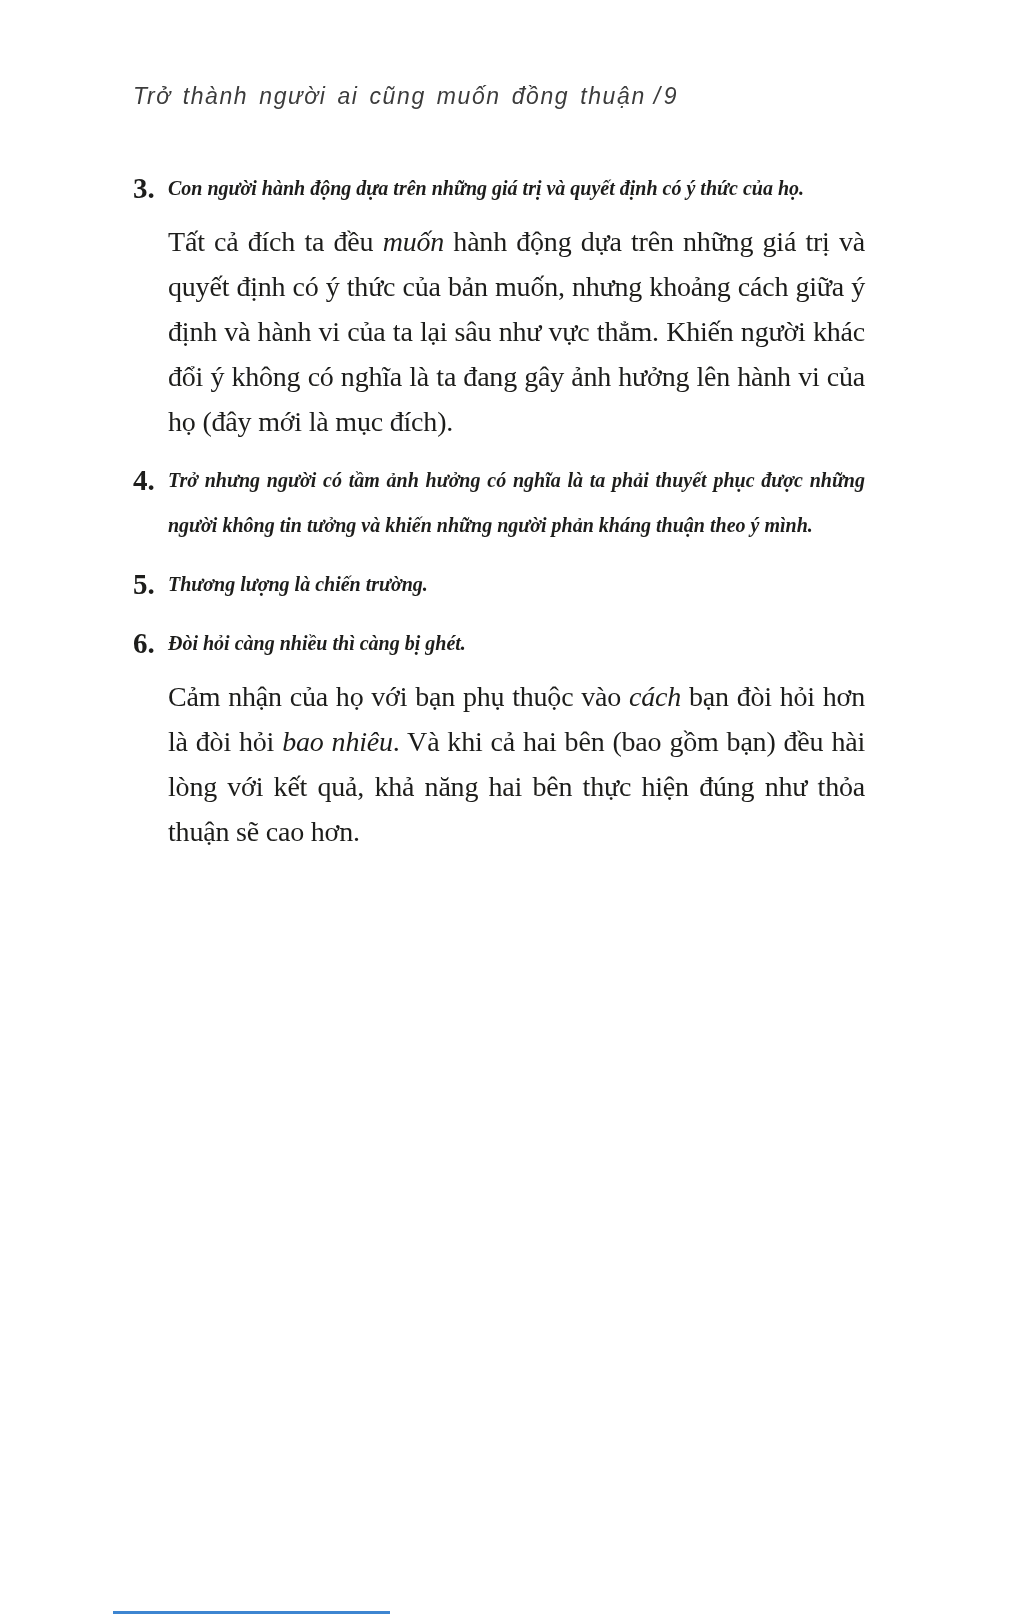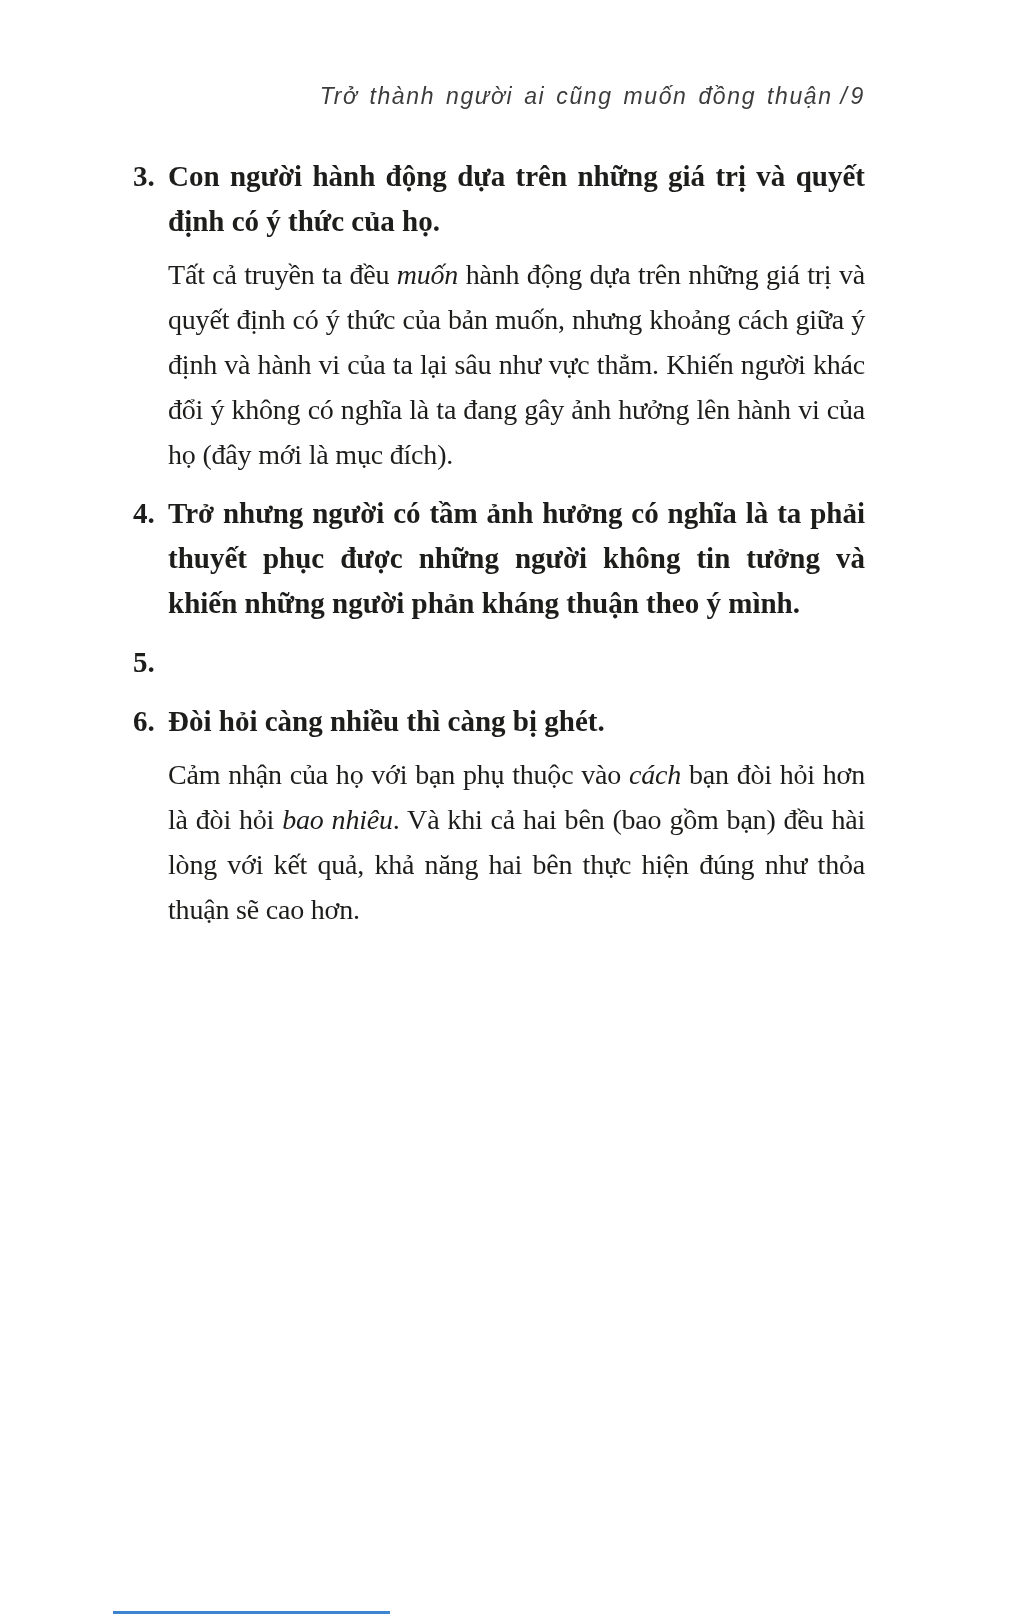--- a/index.html
+++ b/index.html
@@ -8,49 +8,50 @@
     width: 1024px;
     height: 1615px;
     background: #ffffff;
     box-sizing: border-box;
     padding: 82px 159px 0 133px;
     font-family: "Liberation Serif", "DejaVu Serif", serif;
     color: #1d1d1b;
     overflow: hidden;
   }
   .running-header {
-    text-align: right;
+    text-align: left;
     font-family: "Liberation Sans", "DejaVu Sans", sans-serif;
     font-style: italic;
     font-size: 23px;
     line-height: 28px;
     letter-spacing: 1.6px;
     word-spacing: 3px;
     color: #3c3c3c;
-    margin-bottom: 44px;
+    margin-bottom: 56px;
     white-space: nowrap;
   }
   .running-header .sep { margin-left: 8px; margin-right: 2px; }
   .item {
     display: grid;
     grid-template-columns: 35px 1fr;
     margin-bottom: 14px;
   }
   .num {
     font-size: 29px;
     line-height: 45px;
     font-weight: bold;
   }
   .content { min-width: 0; }
   .heading {
     margin: 0;
-    font-size: 29px;
+    font-size: 20px;
     line-height: 45px;
     font-weight: bold;
     text-align: justify;
+    font-style: italic;
   }
   .body {
     margin: 8px 0 0 0;
     font-size: 28px;
     line-height: 45px;
     text-align: justify;
     letter-spacing: -0.2px;
   }
   .body i { }
   .bottom-line {
@@ -68,34 +69,35 @@
 <div class="page">
 
   <div class="running-header">
     <span>Trở thành người ai cũng muốn đồng thuận</span><span class="sep">/</span><span>9</span>
   </div>
 
   <div class="item">
     <div class="num">3.</div>
     <div class="content">
       <h3 class="heading">Con người hành động dựa trên những giá trị và quyết định có ý thức của họ.</h3>
-      <p class="body"><span>Tất cả truyền ta đều </span><i>muốn</i><span> hành động dựa trên những giá trị và quyết định có ý thức của bản muốn, nhưng khoảng cách giữa ý định và hành vi của ta lại sâu như vực thẳm. Khiến người khác đổi ý không có nghĩa là ta đang gây ảnh hưởng lên hành vi của họ (đây mới là mục đích).</span></p>
+      <p class="body"><span>Tất cả đích ta đều </span><i>muốn</i><span> hành động dựa trên những giá trị và quyết định có ý thức của bản muốn, nhưng khoảng cách giữa ý định và hành vi của ta lại sâu như vực thẳm. Khiến người khác đổi ý không có nghĩa là ta đang gây ảnh hưởng lên hành vi của họ (đây mới là mục đích).</span></p>
     </div>
   </div>
 
   <div class="item">
     <div class="num">4.</div>
     <div class="content">
       <h3 class="heading">Trở nhưng người có tầm ảnh hưởng có nghĩa là ta phải thuyết phục được những người không tin tưởng và khiến những người phản kháng thuận theo ý mình.</h3>
     </div>
   </div>
 
   <div class="item">
     <div class="num">5.</div>
     <div class="content">
+      <h3 class="heading">Thương lượng là chiến trường.</h3>
     </div>
   </div>
 
   <div class="item">
     <div class="num">6.</div>
     <div class="content">
       <h3 class="heading">Đòi hỏi càng nhiều thì càng bị ghét.</h3>
       <p class="body"><span>Cảm nhận của họ với bạn phụ thuộc vào </span><i>cách</i><span> bạn đòi hỏi hơn là đòi hỏi </span><i>bao nhiêu</i><span>. Và khi cả hai bên (bao gồm bạn) đều hài lòng với kết quả, khả năng hai bên thực hiện đúng như thỏa thuận sẽ cao hơn.</span></p>
     </div>
   </div>

